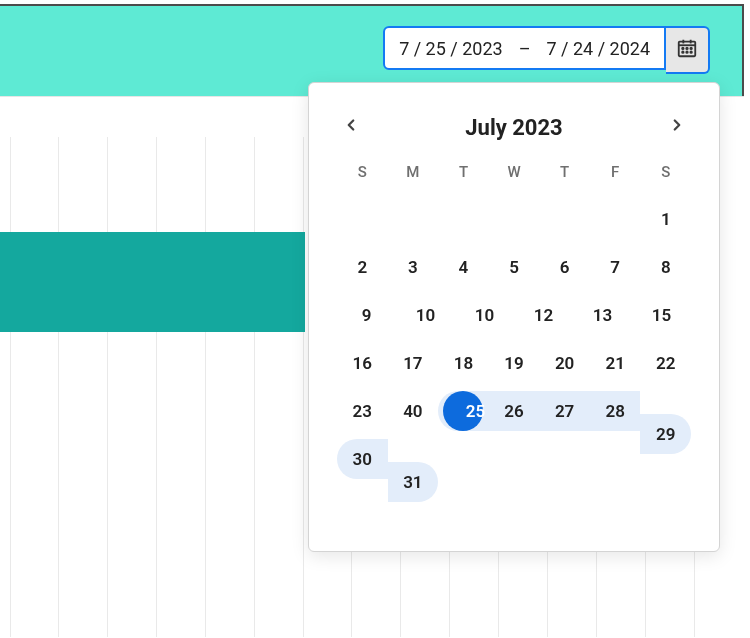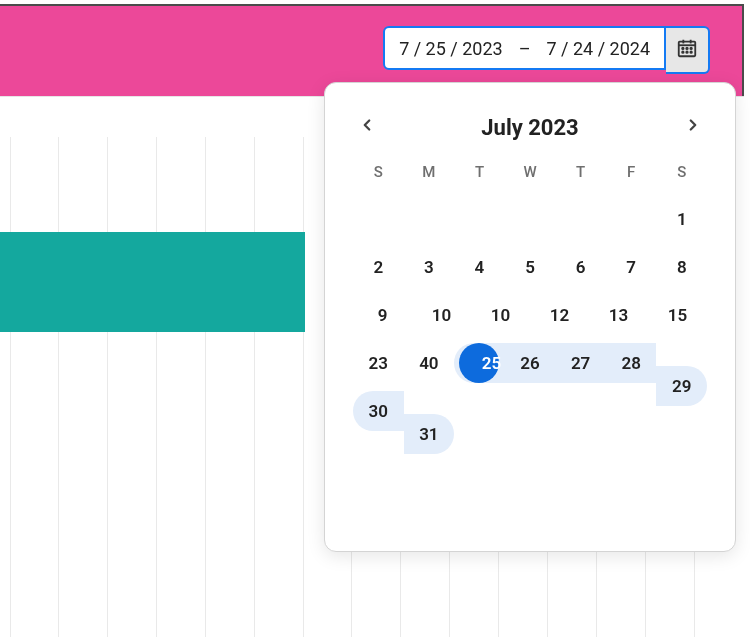--- a/index.html
+++ b/index.html
@@ -13,21 +13,21 @@
     overflow: hidden;
   }
   .frame {
     position: absolute;
     top: 4px;
     left: 0;
     width: 744px;
     height: 630px;
     border: 2px solid #4b4b4b;
     border-left: none;
-    background: #ec4899;
+    background: #5eead4;
     box-sizing: border-box;
   }
 
   
   .range-row {
     position: absolute;
     top: 20px;
     right: 32px;
     display: flex;
     align-items: stretch;
@@ -96,26 +96,26 @@
     left: 0;
     width: 305px;
     height: 100px;
     background: #14a89e;
   }
 
   
   .popup {
     position: absolute;
     top: 76px;
-    left: 324px;
+    left: 308px;
     width: 412px;
     height: 470px;
     background: #fff;
     border: 1px solid #d4d4d4;
-    border-radius: 12px;
+    border-radius: 6px;
     box-shadow: 0 4px 18px rgba(0,0,0,0.10);
     box-sizing: border-box;
     padding: 24px 28px 24px 28px;
   }
   .cal-header {
     display: flex;
     align-items: center;
     justify-content: space-between;
     padding: 6px 0 18px 0;
   }
@@ -290,20 +290,29 @@
         </div>
         <div class="week">
           <div class="day plain">9</div>
           <div class="day plain">10</div>
           <div class="day plain">10</div>
           <div class="day plain">12</div>
           <div class="day plain">13</div>
           <div class="day plain">15</div>
         </div>
         <div class="week">
+          <div class="day plain">16</div>
+          <div class="day plain">17</div>
+          <div class="day plain">18</div>
+          <div class="day plain">19</div>
+          <div class="day plain">20</div>
+          <div class="day plain">21</div>
+          <div class="day plain">22</div>
+        </div>
+        <div class="week">
           <div class="day plain">23</div>
           <div class="day plain">40</div>
           <div class="day sel-start">
             <div class="pill"></div>
             <span class="num">25</span>
           </div>
           <div class="day in-range">26</div>
           <div class="day in-range">27</div>
           <div class="day in-range">28</div>
           <div class="day in-range cap-right">29</div>

